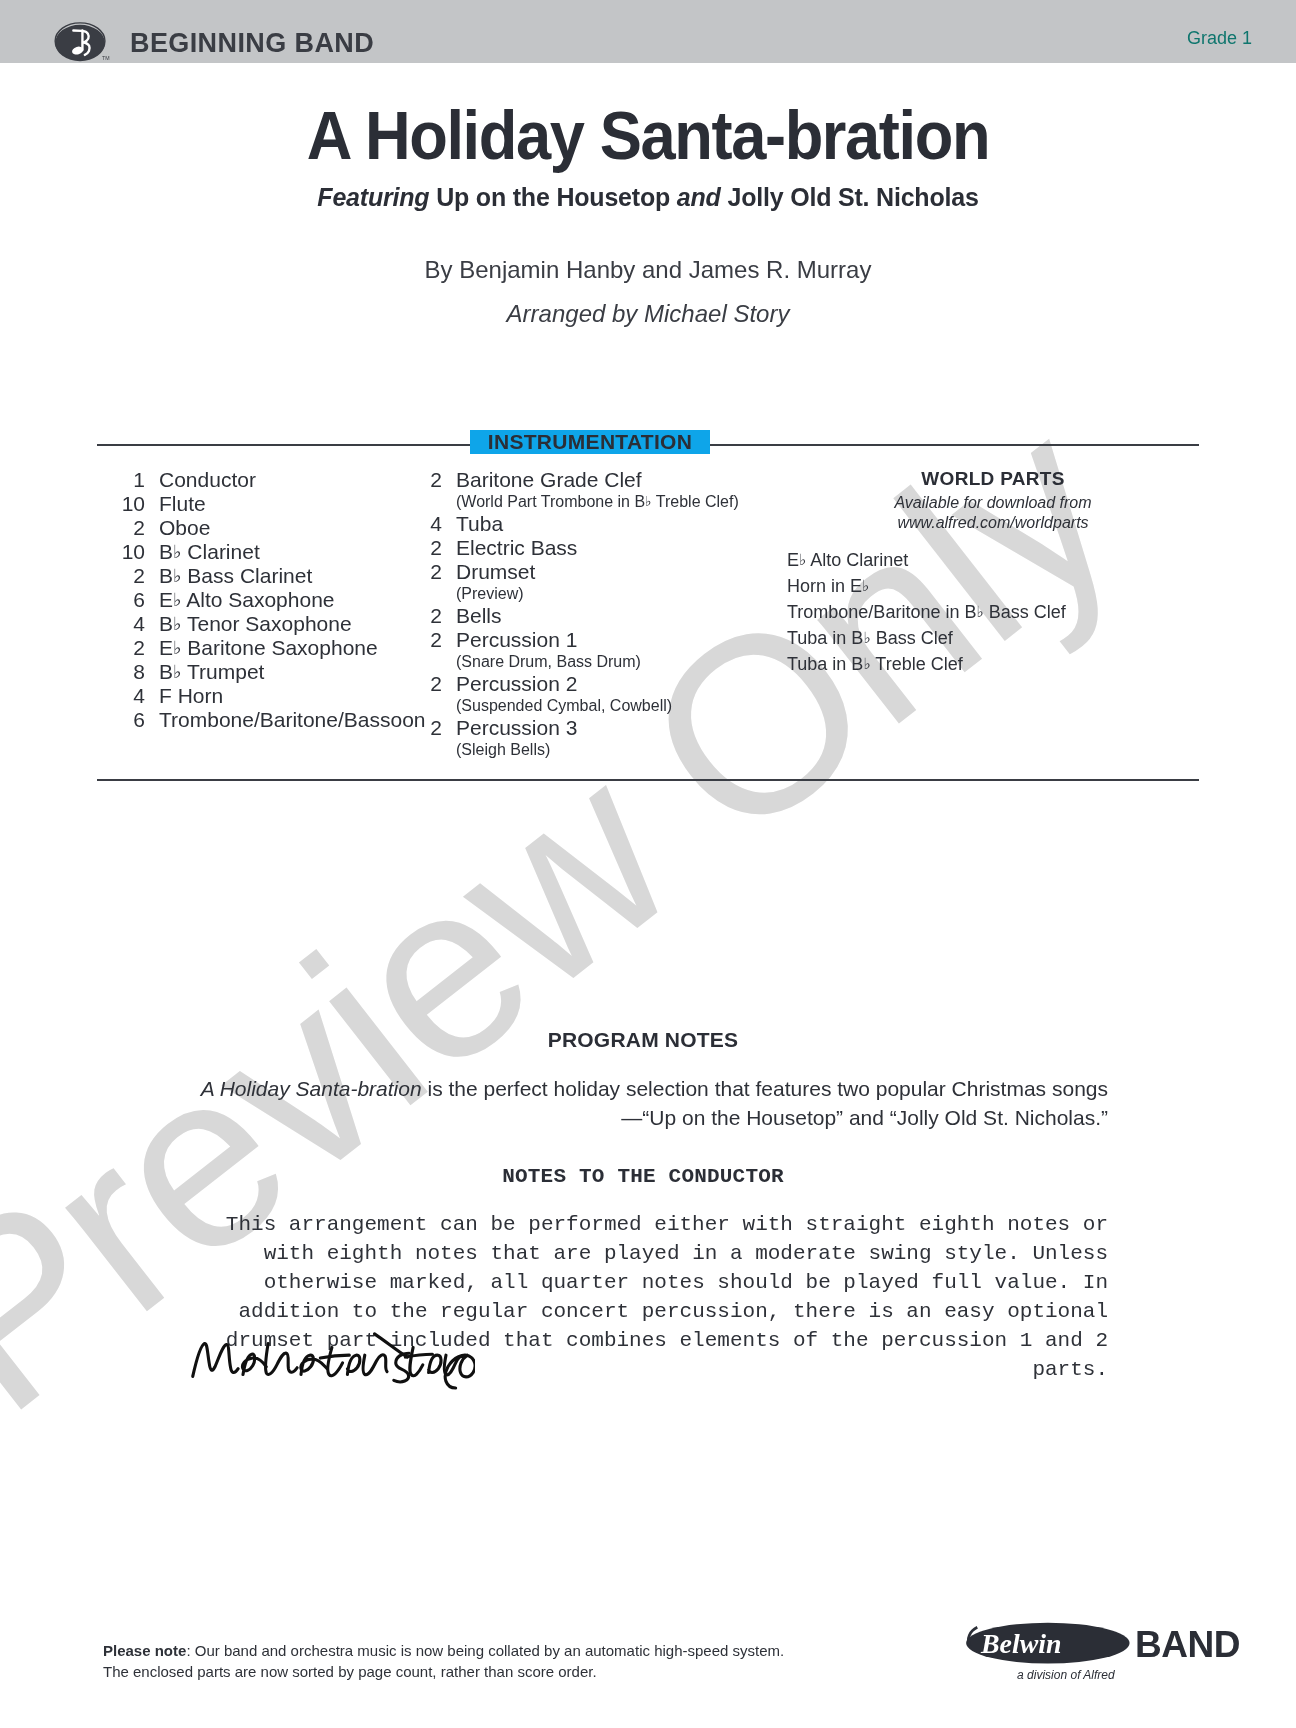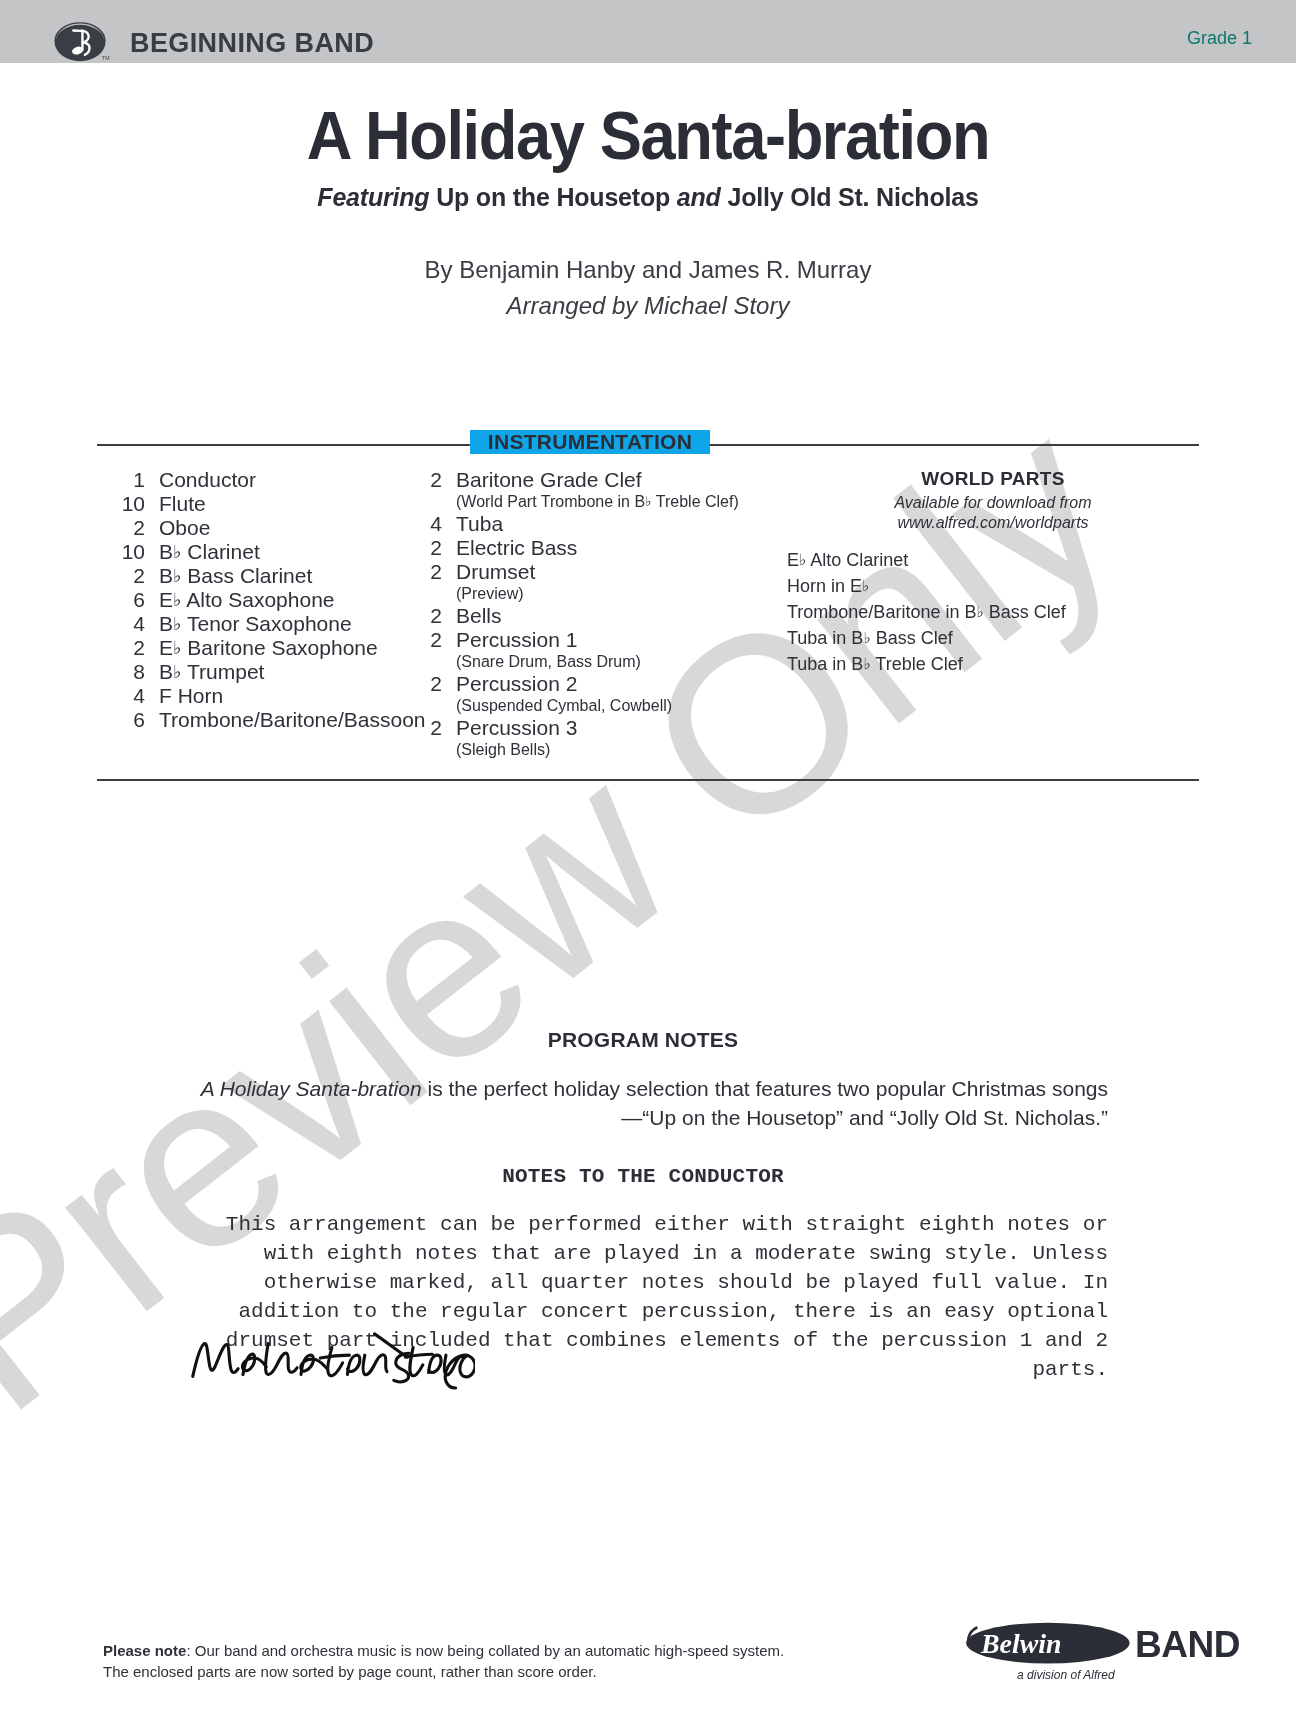--- a/index.html
+++ b/index.html
@@ -102,21 +102,21 @@
     letter-spacing: -0.2px;
   }
   #subtitle .it { font-style: italic; }
   #composer {
     margin-top: 44px;
     font-size: 24px;
     font-weight: 400;
     color: #3a3d44;
   }
   #arranger {
-    margin-top: 8px;
+    margin-top: 16px;
     font-size: 24px;
     font-style: italic;
     font-weight: 400;
     color: #3a3d44;
   }
 
   
   #instr-rule-top {
     position: absolute;
     left: 97px; top: 444px;

